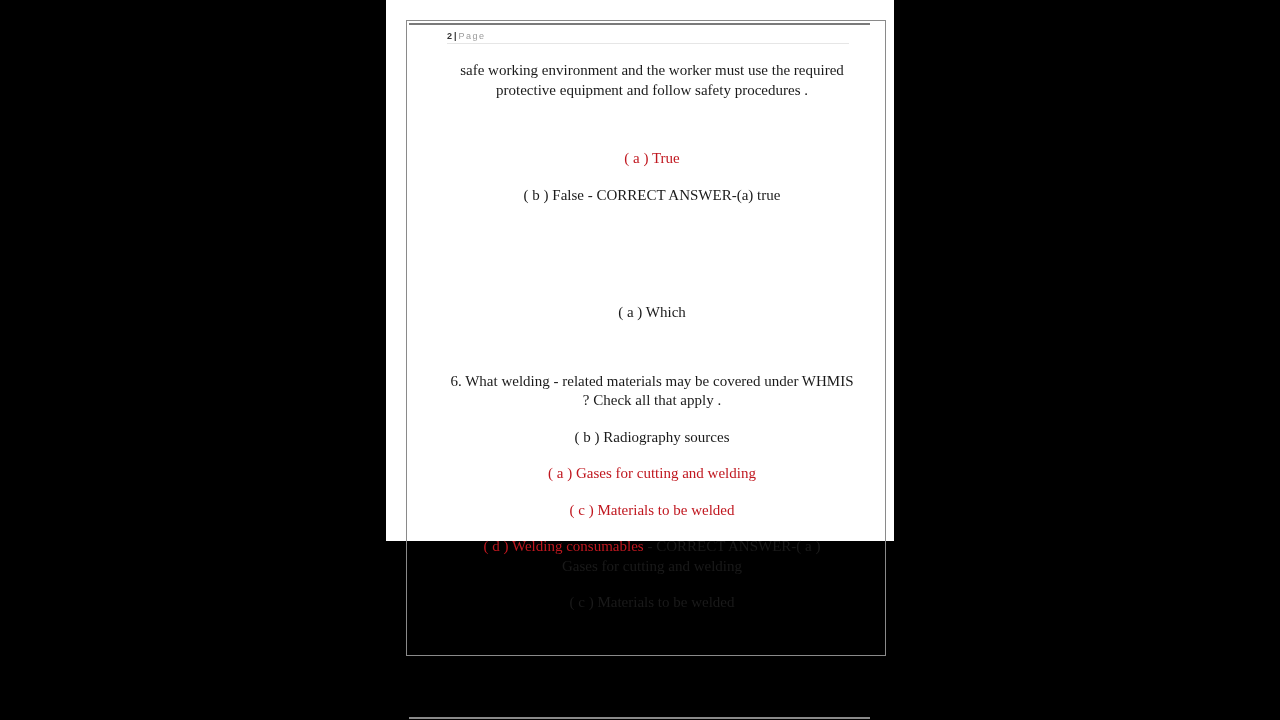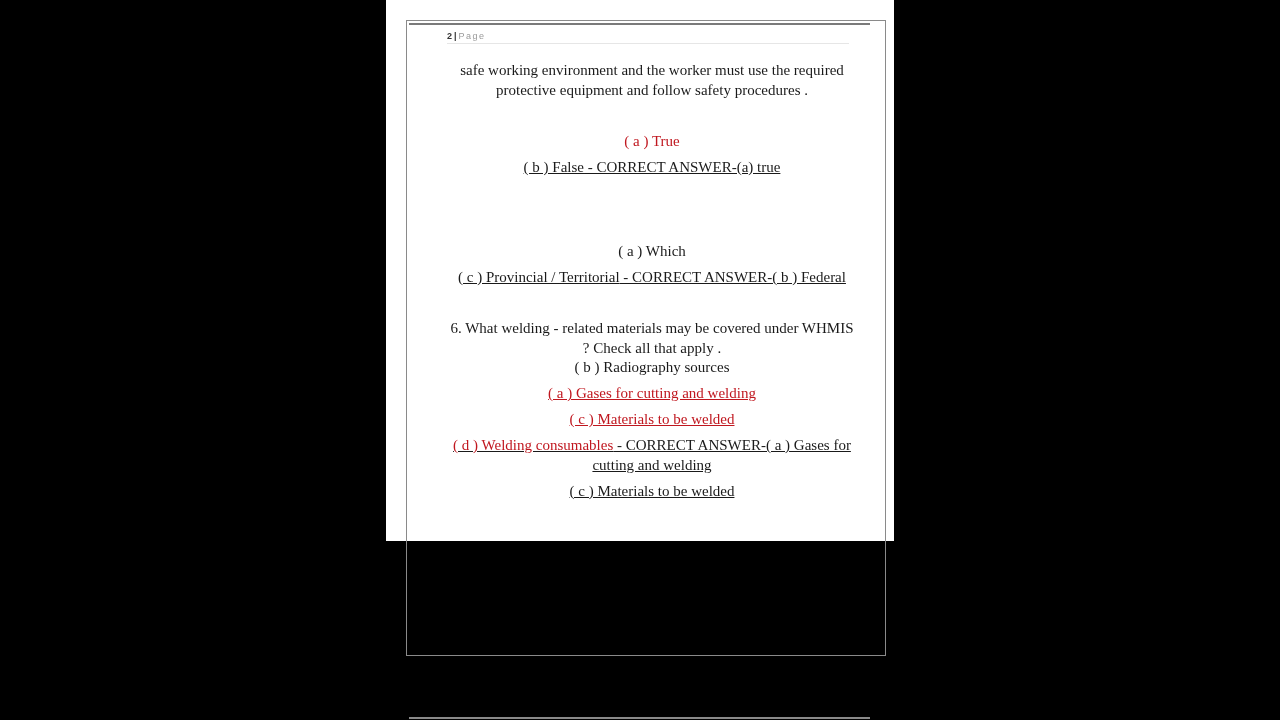--- a/index.html
+++ b/index.html
@@ -34,22 +34,22 @@
       position: absolute; left: 61px; top: 43px; width: 402px; height: 1px;
       background: #e6e6e6;
     }
     .content {
       position: absolute; left: 61px; top: 61px; width: 410px;
       font-size: 15px; line-height: 19.5px; color: #1a1a1a; text-align: center;
     }
     .para { margin: 0; }
     .red { color: #c0171f; }
     .gap-lg { height: 32px; }
-    .opt { margin: 0; }
-    .opt + .opt { margin-top: 6.5px; text-decoration: underline; }
+    .opt { margin: 17px; }
+    .opt + .opt { margin-top: 6.5px; }
     .q-gap { height: 32px; }
     .bottom-line {
       position: absolute; left: 23px; top: 717px; width: 461px; height: 2px;
       background: #8a8a8a;
     }
   </style>
 </head>
 <body>
 
 <div class="page-sheet">
@@ -69,21 +69,20 @@
     <div>
       <p class="opt red">( a ) True</p>
       <p class="opt"><span>( b ) False</span><span> - CORRECT ANSWER-(a) true</span></p>
     </div>
 
     <div class="q-gap"></div>
 
     <div>
       <div class="gap-lg"></div>
       <p class="opt">( a ) Which</p>
-      <p class="opt"><span>( c ) Provincial / Territorial</span><span> - CORRECT ANSWER-( b ) Federal</span></p>
     </div>
 
     <div class="q-gap"></div>
 
     <div>
       <p class="para">6. What welding - related materials may be covered under WHMIS ? Check all that apply .</p>
       <p class="opt">( b ) Radiography sources</p>
       <p class="opt red" style="margin-top:6.5px">( a ) Gases for cutting and welding</p>
       <p class="opt red">( c ) Materials to be welded</p>
       <p class="opt"><span class="red">( d ) Welding consumables</span><span> - CORRECT ANSWER-( a ) Gases for cutting and welding</span></p>

